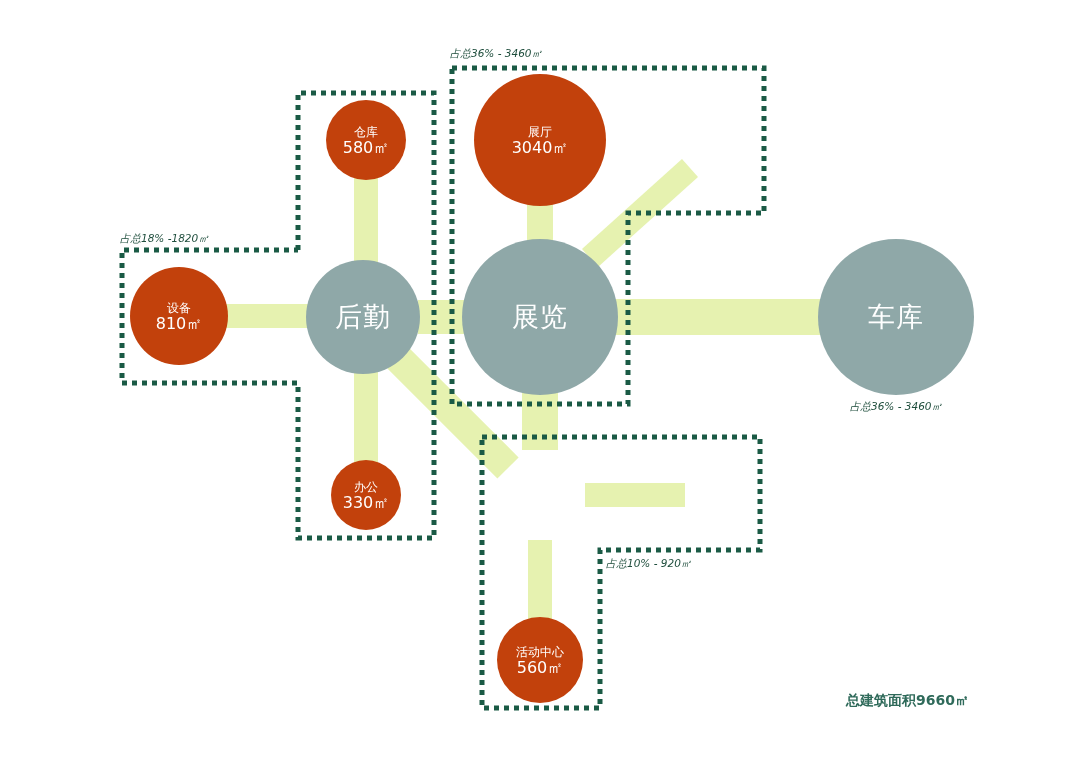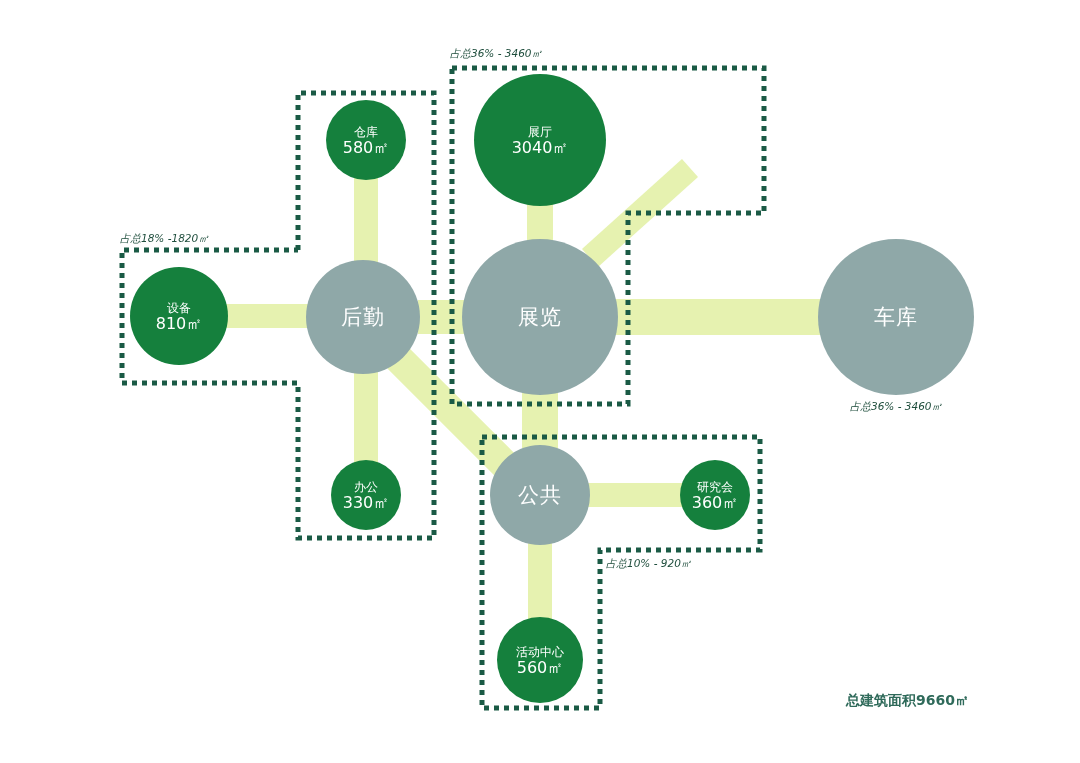--- a/index.html
+++ b/index.html
@@ -2,22 +2,22 @@
 <html><head>
 <meta charset="utf-8">
 <style>
   html, body { margin: 0; padding: 0; background: #ffffff; }
   body { width: 1080px; height: 763px; position: relative; overflow: hidden;
          font-family: "DejaVu Sans", "Liberation Sans", sans-serif; }
   #canvas { position: absolute; left: 0; top: 0; width: 1080px; height: 763px; }
   .node { position: absolute; border-radius: 50%; display: flex; flex-direction: column;
           align-items: center; justify-content: center; color: #ffffff; text-align: center; }
   .node.primary { background: #8fa8a8; }
-  .node.secondary { background: #15803d; }
-  .node .name-lg { font-size: 21px; letter-spacing: 1px; }
+  .node.secondary { background: #c2410c; }
+  .node .name-lg { font-size: 27px; letter-spacing: 1px; }
   .node .name-sm { font-size: 12px; line-height: 15px; }
   .node .area { font-size: 16px; line-height: 15px; }
   .zone-label { position: absolute; font-size: 10.5px; color: #1f4e3d; white-space: nowrap; font-style: italic; }
   .total-label { position: absolute; font-size: 14px; color: #2f6a5a; font-weight: bold; white-space: nowrap; }
 </style>
 </head>
 <body>
 
 <div id="canvas">
 
@@ -44,44 +44,37 @@
 
   <div class="node primary" style="left:306px;top:260px;width:114px;height:114px;">
     <span class="name-lg">后勤</span>
   </div>
   <div class="node primary" style="left:818px;top:239px;width:156px;height:156px;">
     <span class="name-lg">车库</span>
   </div>
   <div class="node primary" style="left:462px;top:239px;width:156px;height:156px;">
     <span class="name-lg">展览</span>
   </div>
-  <div class="node primary" style="left:490px;top:445px;width:100px;height:100px;">
-    <span class="name-lg">公共</span>
-  </div>
 
   <div class="node secondary" style="left:326px;top:100px;width:80px;height:80px;">
     <span class="name-sm">仓库</span>
     <span class="area">580㎡</span>
   </div>
   <div class="node secondary" style="left:130px;top:267px;width:98px;height:98px;">
     <span class="name-sm">设备</span>
     <span class="area">810㎡</span>
   </div>
   <div class="node secondary" style="left:331px;top:460px;width:70px;height:70px;">
     <span class="name-sm">办公</span>
     <span class="area">330㎡</span>
   </div>
   <div class="node secondary" style="left:474px;top:74px;width:132px;height:132px;">
     <span class="name-sm">展厅</span>
     <span class="area">3040㎡</span>
   </div>
-  <div class="node secondary" style="left:680px;top:460px;width:70px;height:70px;">
-    <span class="name-sm">研究会</span>
-    <span class="area">360㎡</span>
-  </div>
   <div class="node secondary" style="left:497px;top:617px;width:86px;height:86px;">
     <span class="name-sm">活动中心</span>
     <span class="area">560㎡</span>
   </div>
 
   <div class="zone-label" style="left:120px;top:232px;">占总18% -1820㎡</div>
   <div class="zone-label" style="left:450px;top:47px;">占总36% - 3460㎡</div>
   <div class="zone-label" style="left:850px;top:400px;">占总36% - 3460㎡</div>
   <div class="zone-label" style="left:606px;top:557px;">占总10% - 920㎡</div>
 

